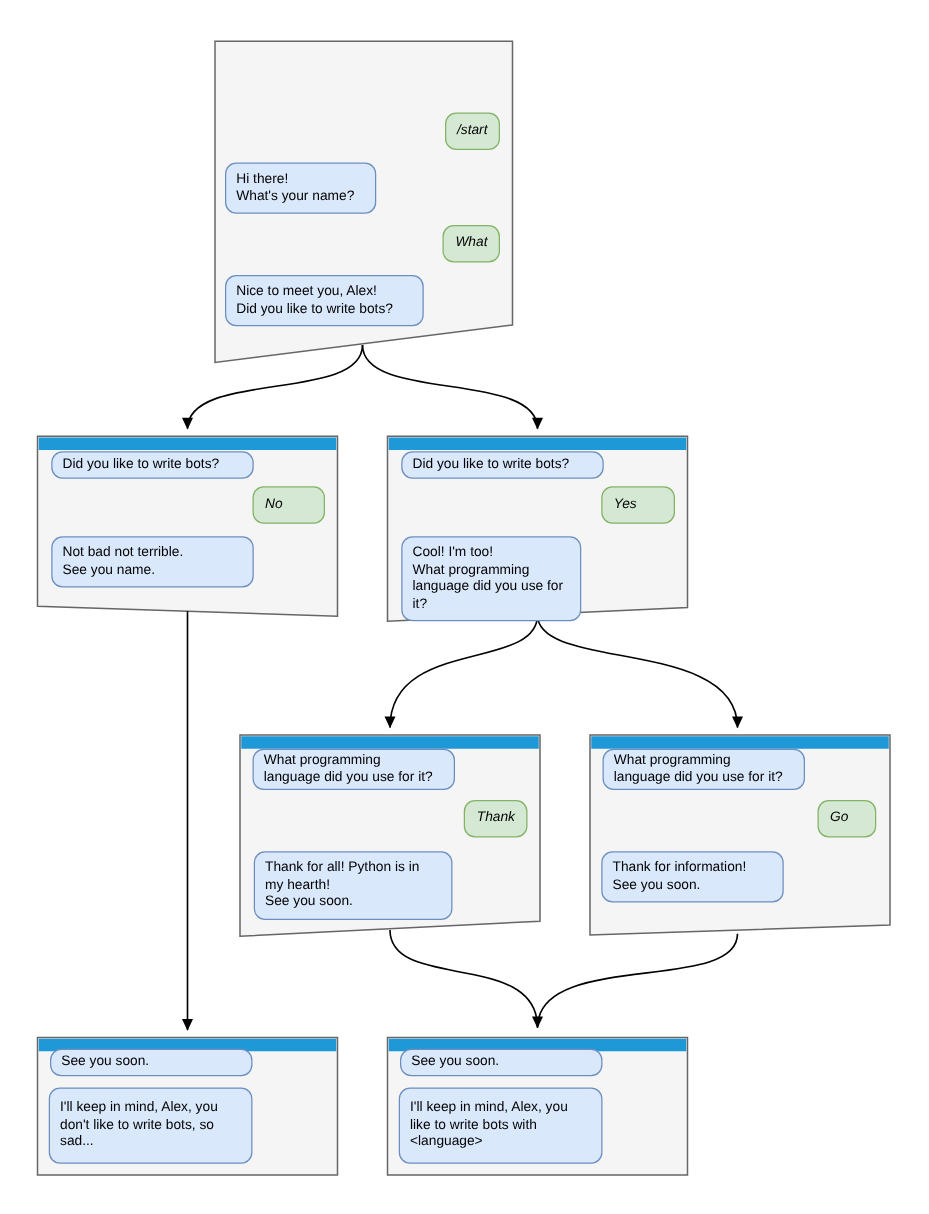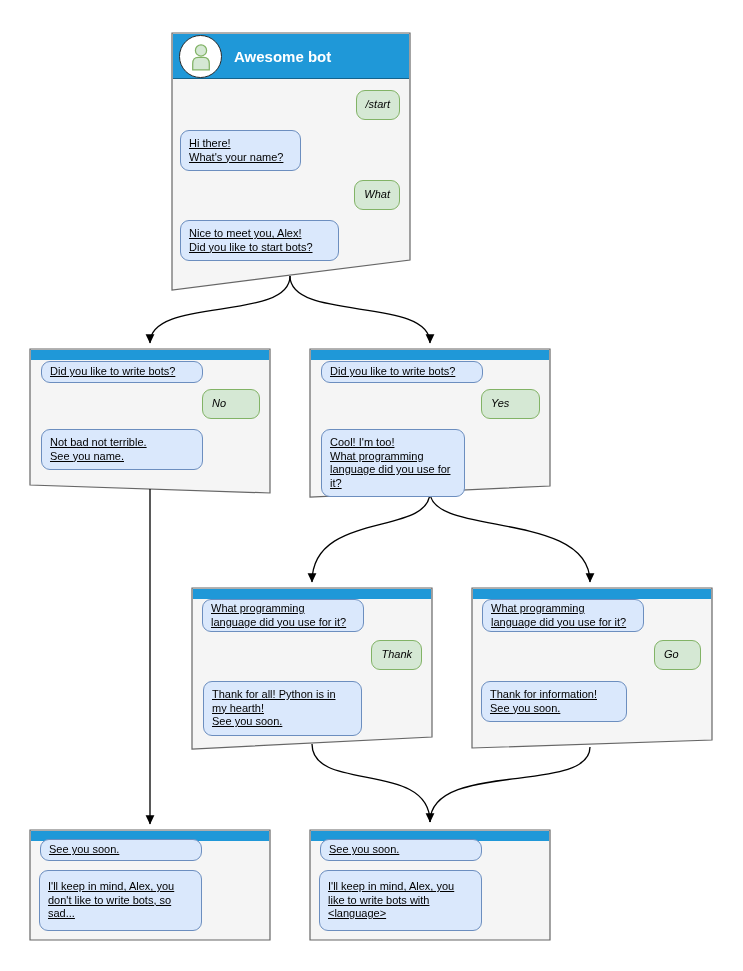--- a/index.html
+++ b/index.html
@@ -9,21 +9,21 @@
   .win{position:absolute;z-index:1;}
   .strip{position:absolute;left:1px;right:1px;top:1px;height:10px;background:var(--header,#1F98D8);}
   .main-header{position:absolute;left:1px;right:1px;top:1px;height:44px;
                background:var(--header,#1F98D8);border-bottom:1px solid rgba(0,0,0,.35);}
   .avatar{position:absolute;left:6px;top:1px;width:41px;height:41px;border-radius:50%;
           background:#fff;border:1.5px solid #2b2b2b;display:flex;align-items:center;justify-content:center;}
   .bot-title{position:absolute;left:61px;top:0;height:45px;line-height:45px;
              color:#fff;font-weight:bold;font-size:15px;white-space:nowrap;}
   .bubble{position:absolute;box-sizing:border-box;font-size:11px;line-height:13.5px;
           border-radius:9px;white-space:pre-line;color:#000;}
-  .bot{background:var(--bot-bubble-fill,#DAE8FC);border:1px solid var(--bot-bubble-border,#6C8EBF);padding:6px 8px;text-decoration:underline;}
+  .bot{background:var(--bot-bubble-fill,#DAE8FC);border:1px solid var(--bot-bubble-border,#6C8EBF);padding:6px 8px;}
   .user{background:var(--user-bubble-fill,#D5E8D4);border:1px solid var(--user-bubble-border,#82B366);padding:7px 9px;font-style:italic;}
   .q{padding:3px 8px;width:162px;}
   .q2{padding:2px 8px;width:162px;}
 </style>
 </head>
 <body>
 
 <div class="canvas">
 
   <svg class="layer" width="743" height="971" viewBox="0 0 743 971">
@@ -44,35 +44,26 @@
     <path d="M290,276 C290,322 150,296 150,343" marker-end="url(#ah)" style="fill:none;stroke:var(--arrow,#000);stroke-width:1.3"></path>
     <path d="M290,276 C290,322 430,296 430,343" marker-end="url(#ah)" style="fill:none;stroke:var(--arrow,#000);stroke-width:1.3"></path>
     <path d="M430,492 C430,537 312,510 312,582" marker-end="url(#ah)" style="fill:none;stroke:var(--arrow,#000);stroke-width:1.3"></path>
     <path d="M430,492 C430,537 590,510 590,582" marker-end="url(#ah)" style="fill:none;stroke:var(--arrow,#000);stroke-width:1.3"></path>
     <path d="M312,744 C312,793 430,760 430,822" marker-end="url(#ah)" style="fill:none;stroke:var(--arrow,#000);stroke-width:1.3"></path>
     <path d="M590,747 C590,795 430,760 430,822" style="fill:none;stroke:var(--arrow,#000);stroke-width:1.3"></path>
     <path d="M150,489 L150,824" marker-end="url(#ah)" style="fill:none;stroke:var(--arrow,#000);stroke-width:1.3"></path>
   </svg>
 
   <div class="win" style="left:172px;top:33px;width:238px;height:257px">
-    <div class="main-header">
-      <span class="avatar">
-        <svg width="26" height="28" viewBox="0 0 24 27">
-          <circle cx="12" cy="7.2" r="5.4" style="fill:var(--avatar-fill,#D5E8D4);stroke:var(--avatar-stroke,#82B366);stroke-width:1.2"></circle>
-          <path d="M4,26 L4,20 Q4,13.8 9.4,13.8 L14.6,13.8 Q20,13.8 20,20 L20,26 Z" style="fill:var(--avatar-fill,#D5E8D4);stroke:var(--avatar-stroke,#82B366);stroke-width:1.2"></path>
-        </svg>
-      </span>
-      <span class="bot-title">Awesome bot</span>
-    </div>
     <div class="bubble user" style="top:57px;right:10px">/start</div>
     <div class="bubble bot" style="top:97px;left:8px;width:121px">Hi there!
 What's your name?</div>
     <div class="bubble user" style="top:147px;right:10px">What</div>
     <div class="bubble bot" style="top:187px;left:8px;width:159px">Nice to meet you, Alex!
-Did you like to start bots?</div>
+Did you like to write bots?</div>
   </div>
 
   <div class="win" style="left:30px;top:349px;width:240px;height:144px">
     <div class="strip"></div>
     <div class="bubble bot q" style="top:12px;left:11px">Did you like to write bots?</div>
     <div class="bubble user" style="top:40px;right:10px;min-width:58px">No</div>
     <div class="bubble bot" style="top:80px;left:11px;width:162px">Not bad not terrible.
 See you name.</div>
   </div>
 

